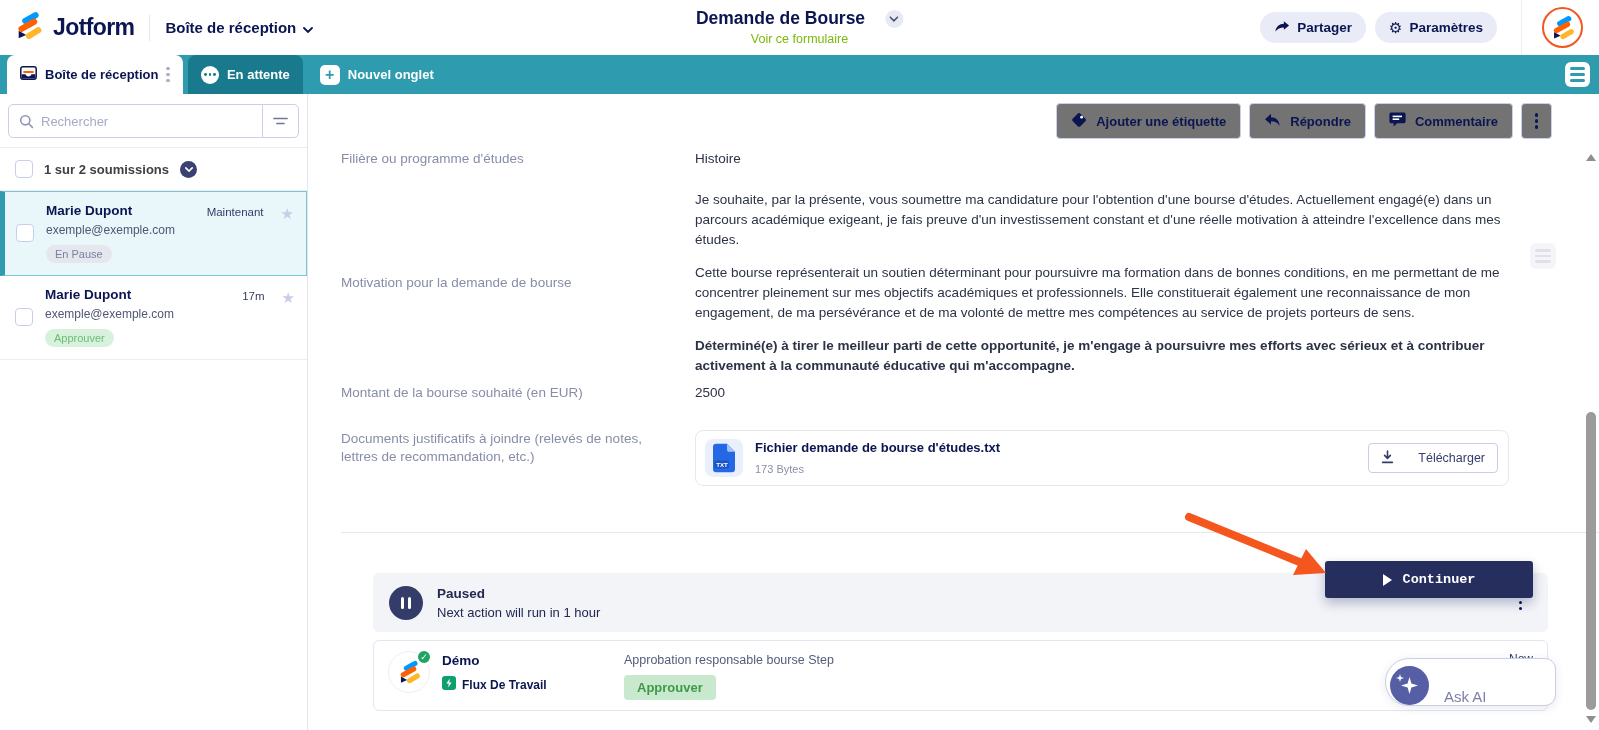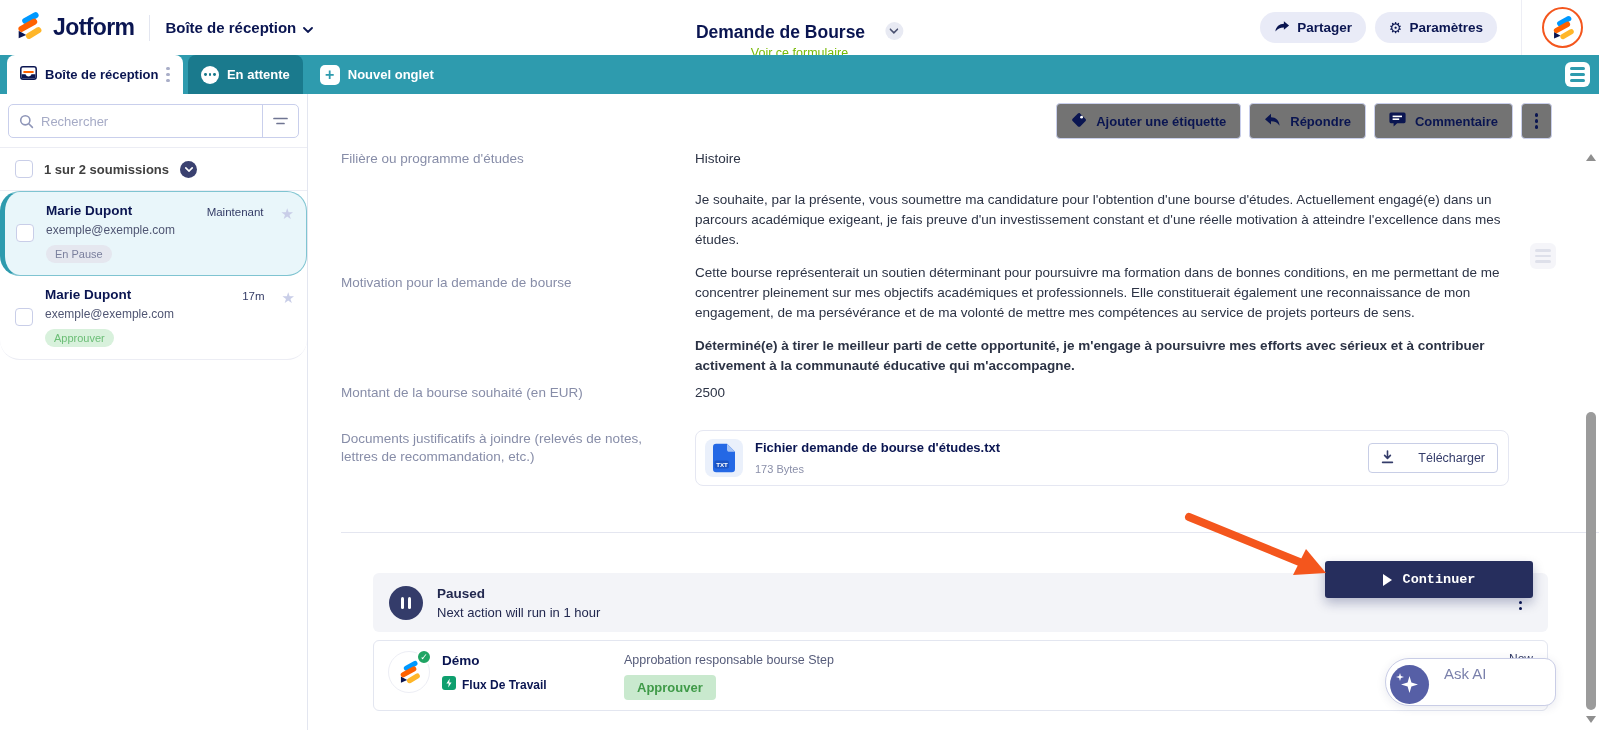--- a/index.html
+++ b/index.html
@@ -7,21 +7,21 @@
   body { font-family:"Liberation Sans","DejaVu Sans",sans-serif; color:#0A1551; }
   .screen { position:relative; width:1599px; height:730px; background:#fff; overflow:hidden; }
 
   
   .header { display:flex; align-items:center; height:55px; padding:0 16px 0 14px; background:#fff; position:relative; }
   .brand { display:flex; align-items:center; gap:9px; cursor:pointer; }
   .brand-word { font-size:23px; font-weight:800; letter-spacing:-0.6px; color:#0A1551; }
   .hdr-divider { width:1px; height:26px; background:#E3E6F0; margin:0 15px; }
   .workspace { display:flex; align-items:center; gap:7px; font-size:15px; font-weight:700; color:#0A1551; cursor:pointer; }
   .hdr-center { position:absolute; left:50%; top:8px; transform:translateX(-50%); text-align:center; }
-  .form-title-row { display:flex; align-items:flex-start; justify-content:center; gap:20px;margin-top:14px; }
+  .form-title-row { display:flex; align-items:center; justify-content:center; gap:20px; }
   .form-title { font-size:17.5px; font-weight:700; color:#0A1551; }
   .chev-circle { width:18px; height:18px; border-radius:50%; background:#E8EAF3; display:flex; align-items:center; justify-content:center; cursor:pointer; }
   .view-form { font-size:12.5px; color:#78BB07; margin-top:3px; cursor:pointer; }
   .hdr-right { margin-left:auto; display:flex; align-items:center; }
   .pill-btn { display:flex; align-items:center; gap:7px; background:#E9EBF7; border:none; border-radius:16px; height:31px; padding:0 14px; font-size:13.5px; font-weight:600; color:#0A1551; cursor:pointer; font-family:inherit; margin-left:9px; }
   .gear-glyph { font-size:15px; line-height:1; }
   .vert-divider { width:1px; height:55px; background:#EDEEF5; margin:0 20px 0 24px; }
   .avatar { width:41px; height:41px; border-radius:50%; border:2.5px solid #F4561D; background:#fff; display:flex; align-items:center; justify-content:center; cursor:pointer; }
 
   
@@ -45,21 +45,21 @@
   .search-row { height:54px; padding:10px 8px; border-bottom:1px solid #ECEDF4; }
   .search-box { display:flex; align-items:center; height:34px; border:1px solid #C9CFEC; border-radius:5px; overflow:hidden; background:#fff; }
   .search-icon-wrap { margin-left:10px; display:flex; }
   .search-input { flex:1; border:none; outline:none; font-size:13px; color:#0A1551; padding:0 8px 0 7px; font-family:inherit; min-width:0; }
   .search-input::placeholder { color:#A6ABC6; }
   .filter-seg { width:36px; height:100%; border-left:1px solid #C9CFEC; display:flex; align-items:center; justify-content:center; cursor:pointer; }
   .count-row { display:flex; align-items:center; gap:11px; padding:12px 14px 12px 15px; border-bottom:1px solid #ECEDF4; }
   .checkbox { width:18px; height:18px; border:1.5px solid #C9CEE8; border-radius:4px; background:#fff; flex:none; cursor:pointer; }
   .count-label { font-size:13px; font-weight:700; color:#404040; }
   .count-chev { width:17px; height:17px; border-radius:50%; background:#3A4170; display:flex; align-items:center; justify-content:center; cursor:pointer; }
-  .sub-item { display:flex; gap:12px; padding:11px 12px 12px 15px; border-bottom:1px solid #ECEDF4; cursor:pointer; background:#fff;border-radius:20px; }
+  .sub-item { display:flex; gap:12px; padding:11px 12px 12px 15px; border-bottom:1px solid #ECEDF4; cursor:pointer; background:#fff; }
   .sub-item .checkbox { align-self:center; }
   .sub-item-selected { background:#E9F6FA; border:1px solid #7FC4D1; border-left:5px solid #2E9BAE; padding-left:11px; }
   .sub-main { flex:1; }
   .sub-name { font-size:13.5px; font-weight:700; color:#0A1551; }
   .sub-email { font-size:12px; color:#505673; margin-top:5px; }
   .badge { display:inline-block; font-size:11px; padding:3px 9px; border-radius:10px; margin-top:8px; }
   .badge-paused { background:#E5E7EF; color:#7A7F9D; }
   .badge-approved { background:#D8F1DC; color:#6BBE76; }
   .sub-meta { display:flex; align-items:flex-start; gap:17px; font-size:11.5px; color:#343C66; padding-top:3px; }
   .star { color:#C9CEE8; font-size:15px; line-height:1; cursor:pointer; }
@@ -104,21 +104,21 @@
   .step-type { display:flex; align-items:center; gap:6px; font-size:12px; font-weight:600; color:#0A1551; margin-top:8px; }
   .step-mid { margin-left:40px; padding-top:2px; }
   .step-action-label { font-size:12.5px; color:#565C7A; }
   .approve-badge { display:inline-block; margin-top:8px; background:#C9E9CE; color:#3F9A48; font-size:13px; font-weight:700; padding:5px 13px; border-radius:4px; }
   .step-time { margin-left:auto; font-size:12px; color:#343C66; padding-top:1px; }
 
   .continue-btn { position:absolute; left:1325px; top:561px; width:208px; height:37px; background:#262E5D; color:#fff; border:none; border-radius:3px; display:flex; align-items:center; justify-content:center; gap:11px; font-size:13.5px; font-weight:700; font-family:Liberation Mono, monospace; box-shadow:0 5px 12px rgba(10,21,81,.28); cursor:pointer; z-index:4; }
   .play-tri { width:0; height:0; border-left:9px solid #fff; border-top:6px solid transparent; border-bottom:6px solid transparent; }
   .arrow-svg { position:absolute; left:1181px; top:508px; z-index:5; pointer-events:none; }
 
-  .ask-ai { position:absolute; left:1385px; top:658px; width:171px; height:48px; background:#fff; border:1.5px solid #C9CDE6; border-radius:26px 12px 12px 26px; display:flex; align-items:flex-start; gap:15px; padding:6px 4px; box-shadow:0 2px 10px rgba(40,48,100,.10); cursor:pointer; z-index:6; }
+  .ask-ai { position:absolute; left:1385px; top:658px; width:171px; height:48px; background:#fff; border:1.5px solid #C9CDE6; border-radius:26px 12px 12px 26px; display:flex; align-items:flex-end; gap:15px; padding:0 4px; box-shadow:0 2px 10px rgba(40,48,100,.10); cursor:pointer; z-index:6; }
   .ai-circle { width:39px; height:39px; border-radius:50%; background:#565FA6; position:relative; flex:none; }
   .ai-spark-big { position:absolute; left:11px; top:11px; }
   .ai-spark-small { position:absolute; left:6px; top:8px; }
   .ai-label { font-size:15px; color:#7A80AB; }
 
   
   .scrollbar { position:absolute; right:0; top:150px; width:16px; height:580px; z-index:7; }
   .sb-arrow { position:absolute; left:3px; width:0; height:0; border-left:5px solid transparent; border-right:5px solid transparent; }
   .sb-up { top:4px; border-bottom:7px solid #8F8F8F; }
   .sb-down { top:566px; border-top:7px solid #8F8F8F; }

